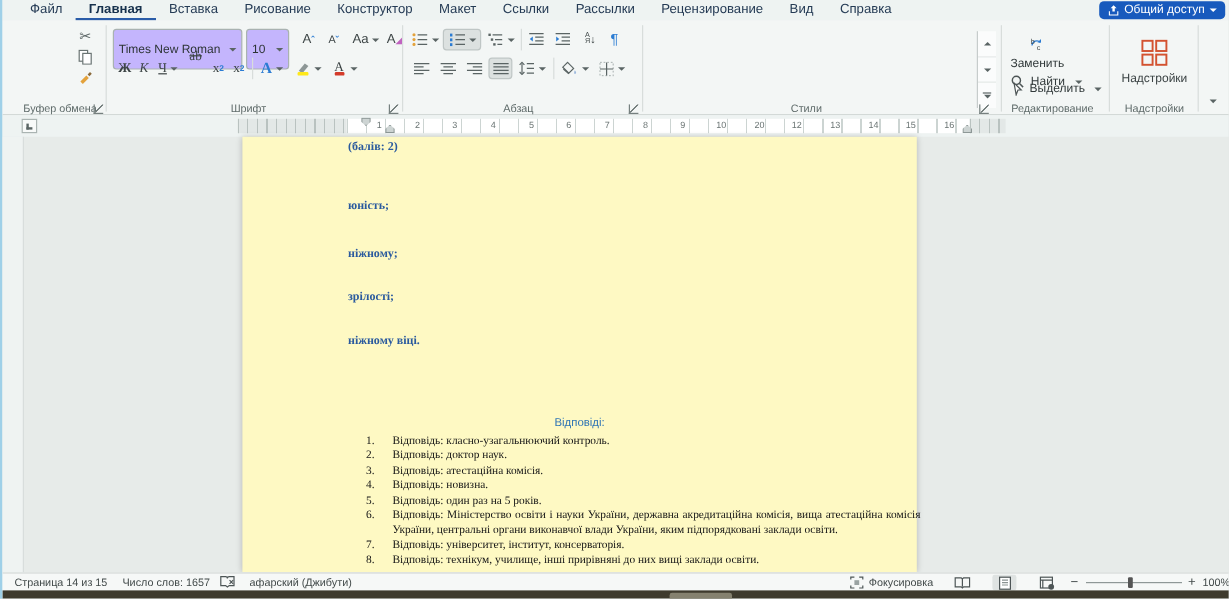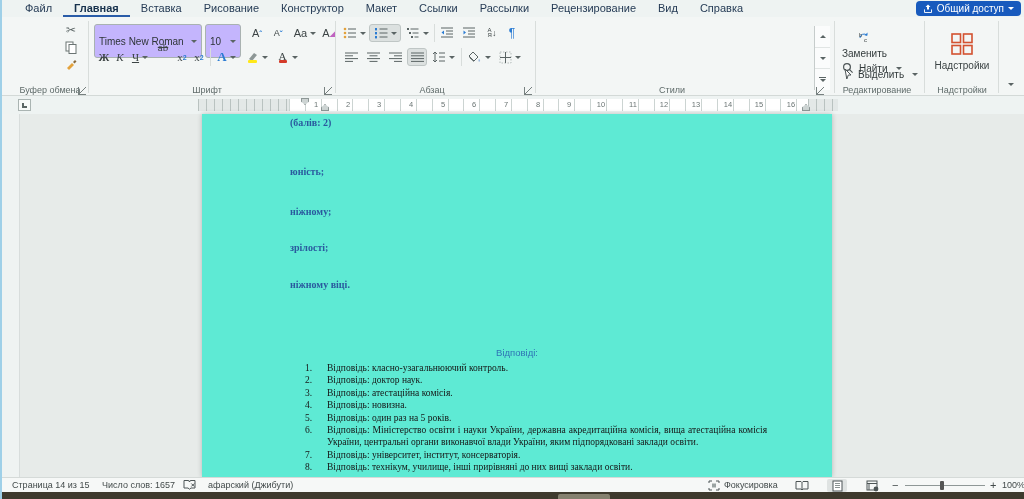--- a/index.html
+++ b/index.html
@@ -60,21 +60,21 @@
   .ruler-white { background:#fff repeating-linear-gradient(to right, #ccd4d2 0 1px, transparent 1px 15.85px); }
   .ruler-num { position:absolute; top:4px; width:12px; text-align:center; font-size:7.5px; color:#6a7473; background:transparent; }
   .tabsel { position:absolute; left:16px; top:3px; width:13px; height:12px; background:#f8faf9; border:1px solid #aab4b2; display:flex; align-items:center; justify-content:center; }
   .tabsel span { display:block; width:5px; height:5px; border-left:2px solid #5b6665; border-bottom:2px solid #5b6665; }
   .ind { position:absolute; width:8px; height:7px; background:#cdd4d3; border:1px solid #8d9796; }
   .ind.first { top:2px; clip-path:polygon(0 0,100% 0,100% 50%,50% 100%,0 50%); }
   .ind.hang { top:8px; clip-path:polygon(50% 0,100% 50%,100% 100%,0 100%,0 50%); }
   
   .doc { position:absolute; left:0; top:114px; width:1024px; height:363px; background:#e7ebe9; }
   .left-strip { position:absolute; left:0; top:0; width:18px; height:363px; background:#eff3f2; border-right:1px solid #d8dddc; }
-  .page { position:absolute; left:200px; top:0; width:630px; height:363px; background:#5eead4; box-shadow:0 0 5px rgba(0,0,0,.22); }
+  .page { position:absolute; left:200px; top:0; width:562px; height:363px; background:#fef9c3; box-shadow:0 0 5px rgba(0,0,0,.22); }
   .heading { position:absolute; left:88px; font-family:"Liberation Serif", serif; font-weight:bold; font-size:10px; color:#2a5a9e; }
   .answers-title { position:absolute; top:233px; left:0; width:100%; text-align:center; font-size:9.5px; color:#2e74b5; }
   .answers { position:absolute; top:248px; left:103px; width:462px; font-family:"Liberation Serif", serif; font-size:9.5px; color:#151515; }
   .arow { display:flex; line-height:12.4px; }
   .arow .num { width:15px; flex:0 0 15px; }
   .arow .txt { flex:1; margin-left:7px; text-align:justify; }
   
   .statusbar { position:absolute; left:0; top:477px; width:1024px; height:15px; background:#f6f8f7; border-top:1px solid #d5dad8; font-size:9px; color:#424a4a; }
   .sb { position:absolute; top:0; height:14px; display:flex; align-items:center; gap:4px; }
   .viewbtn { position:absolute; top:1px; width:20px; height:13px; display:flex; align-items:center; justify-content:center; border-radius:2px; }
@@ -384,21 +384,21 @@
     <span class="ruler-num" style="left:308px">1</span>
     <span class="ruler-num" style="left:340px">2</span>
     <span class="ruler-num" style="left:371px">3</span>
     <span class="ruler-num" style="left:403px">4</span>
     <span class="ruler-num" style="left:435px">5</span>
     <span class="ruler-num" style="left:466px">6</span>
     <span class="ruler-num" style="left:498px">7</span>
     <span class="ruler-num" style="left:530px">8</span>
     <span class="ruler-num" style="left:561px">9</span>
     <span class="ruler-num" style="left:593px">10</span>
-    <span class="ruler-num" style="left:625px">11</span>
+    <span class="ruler-num" style="left:625px">20</span>
     <span class="ruler-num" style="left:656px">12</span>
     <span class="ruler-num" style="left:688px">13</span>
     <span class="ruler-num" style="left:720px">14</span>
     <span class="ruler-num" style="left:751px">15</span>
     <span class="ruler-num" style="left:783px">16</span>
     <span class="ind first" style="left:299px;"></span>
     <span class="ind hang" style="left:319px;"></span>
     <span class="ind hang" style="left:800px;"></span>
   </div>
 

